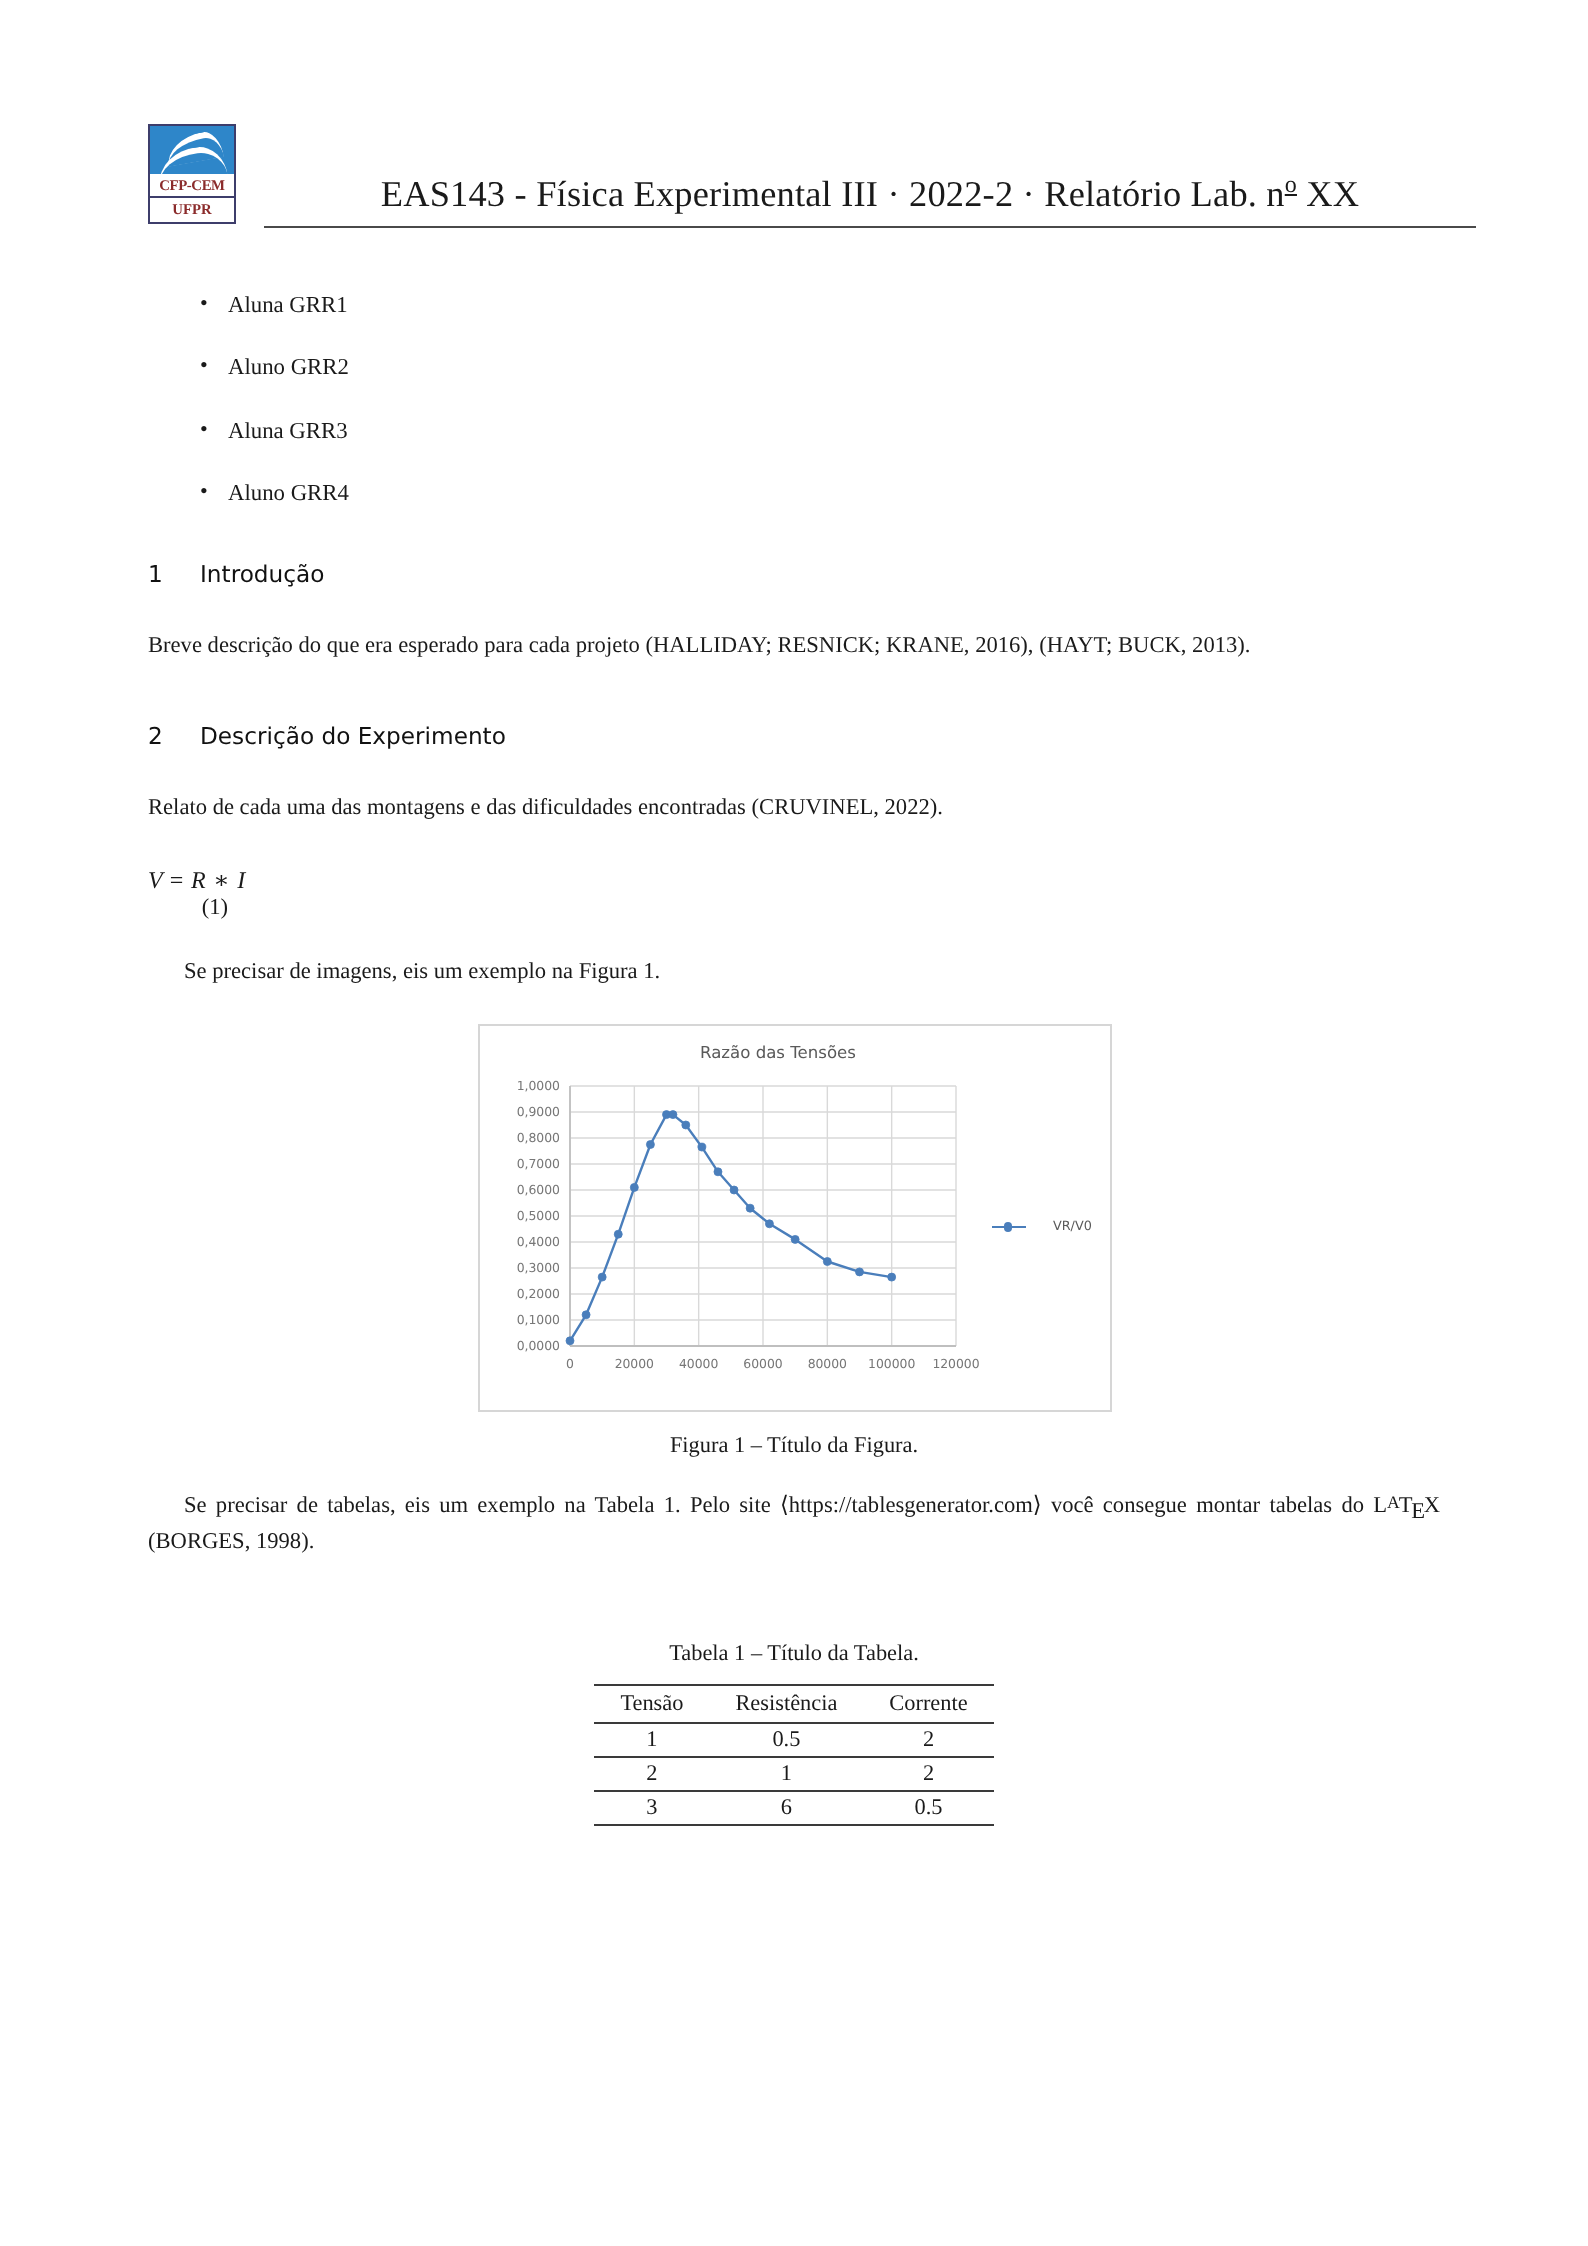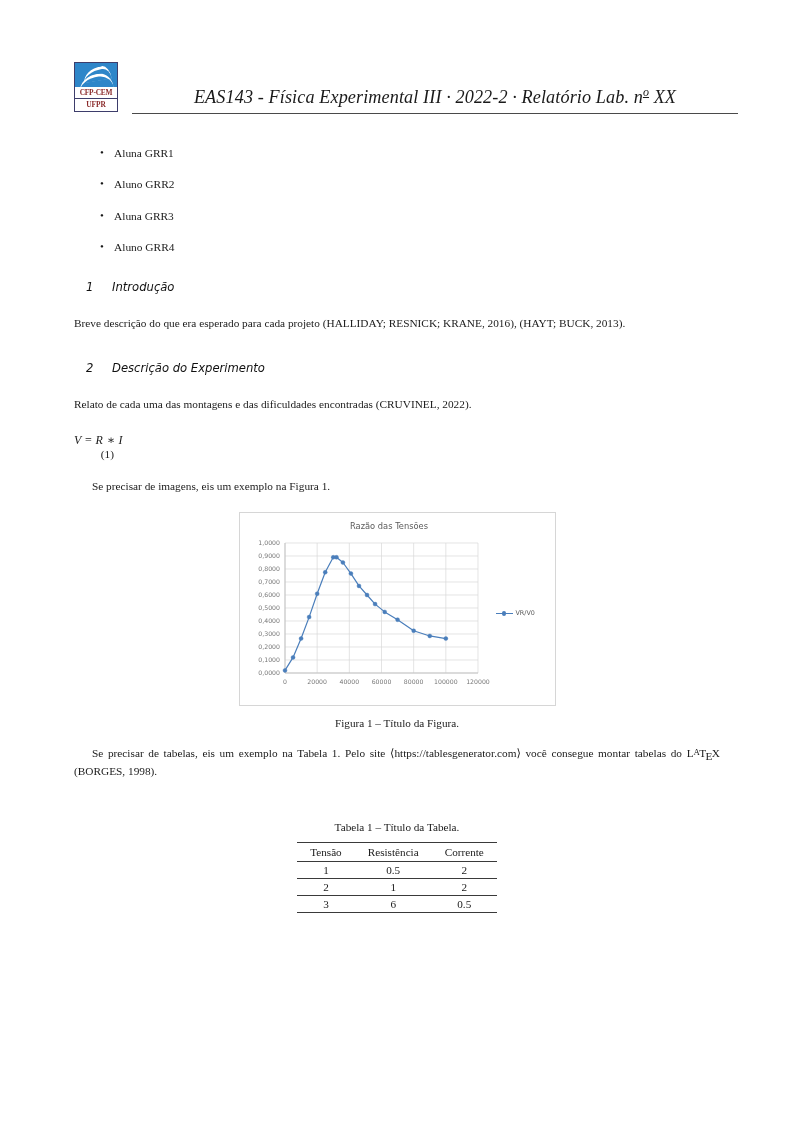--- a/index.html
+++ b/index.html
@@ -101,42 +101,40 @@
     margin-left: 14px;
     border-bottom: 1.1px solid #4a4a4a;
     padding-bottom: 5px;
   }
   .header-title {
     font-family: "Liberation Serif", "DejaVu Serif", serif;
     font-size: 18.2px;
     text-align: center;
     white-space: nowrap;
     letter-spacing: 0.1px;
-    font-style: italic;
   }
   .header-title sup {
     font-size: 0.66em;
     vertical-align: super;
     text-decoration: underline;
   }
 
   
   .content {
     position: absolute;
     left: 74px;
     top: 148px;
     width: 646px;
   }
   .sec-head {
     font-family: "DejaVu Sans", "Liberation Sans", sans-serif;
     font-size: 11.6px;
     font-weight: normal;
     color: #111;
-    margin: 12px;
-    font-style: italic;
+    margin: 0;
   }
   .sec-head .num {
     display: inline-block;
     width: 26px;
   }
   .equipe-head {
     font-family: "DejaVu Sans", "Liberation Sans", sans-serif;
     font-size: 11.6px;
     margin: 0 0 6px 0;
   }
@@ -230,21 +228,21 @@
     position: absolute;
     left: 0;
     top: 0;
   }
   .legend {
     position: absolute;
     left: 256px;
     top: 96px;
     display: flex;
     align-items: center;
-    gap: 3px;
+    gap: 14px;
   }
   .legend-line {
     width: 17px;
     height: 0;
     border-top: 1.3px solid #4a7ebb;
     position: relative;
   }
   .legend-line::after {
     content: "";
     position: absolute;

